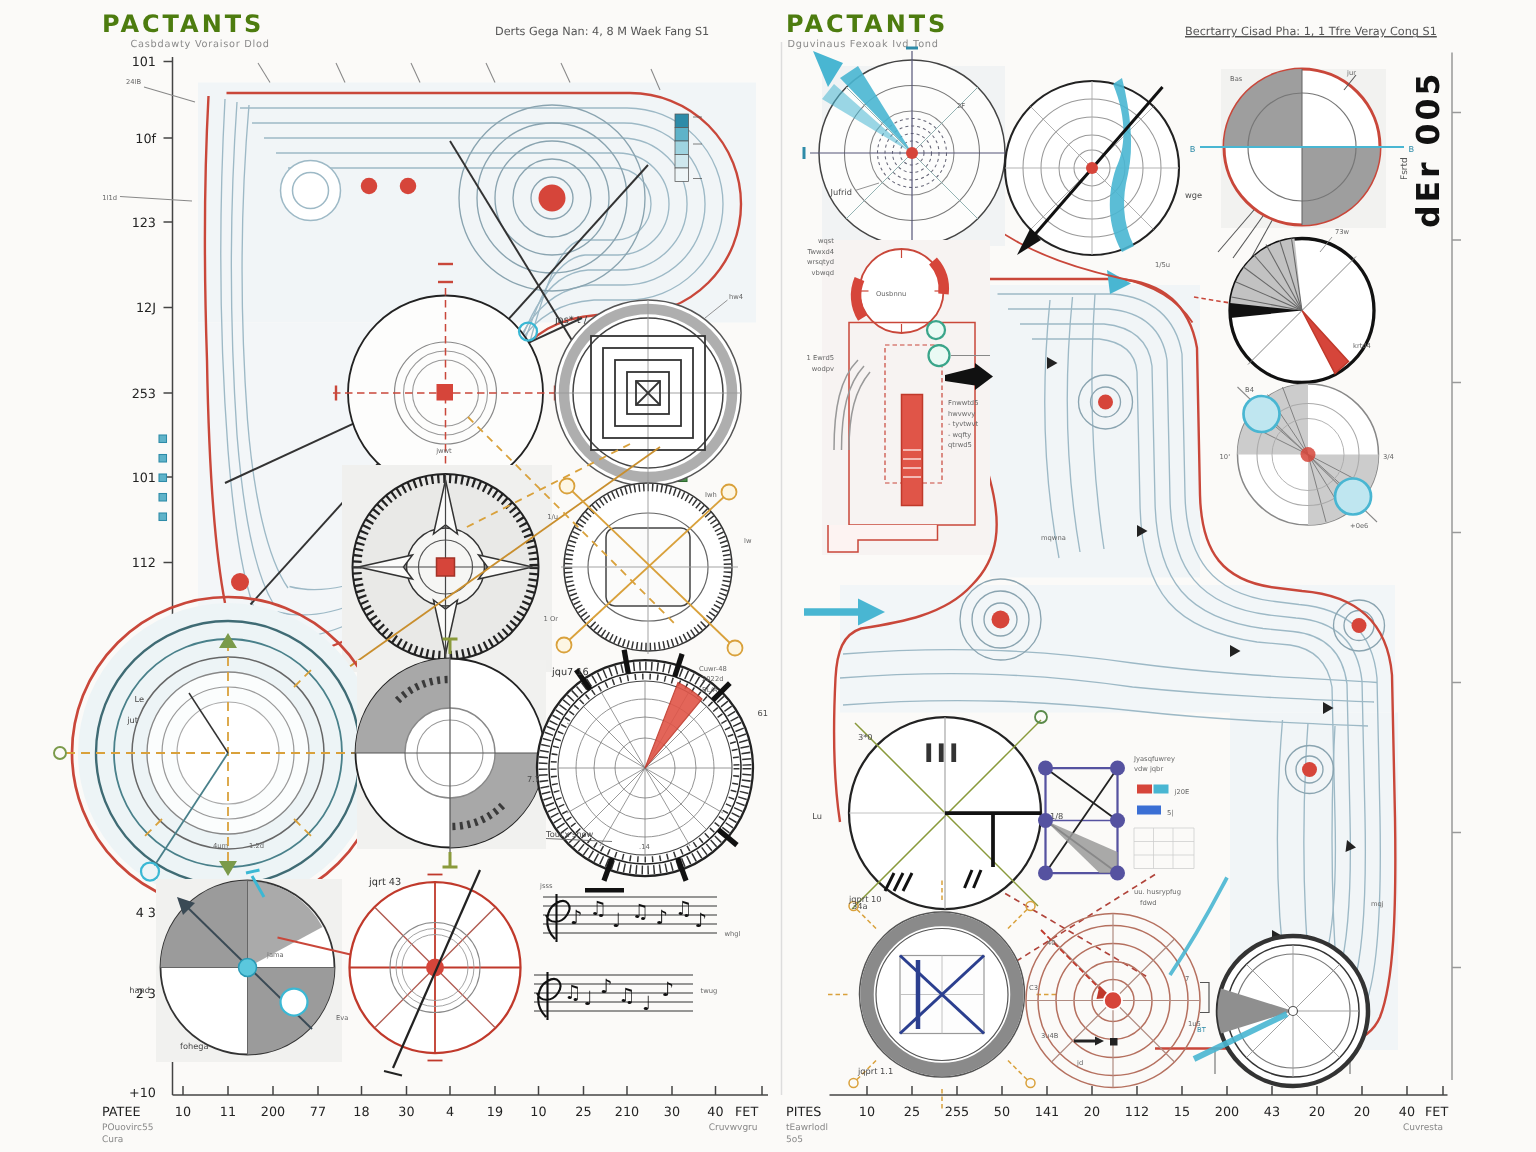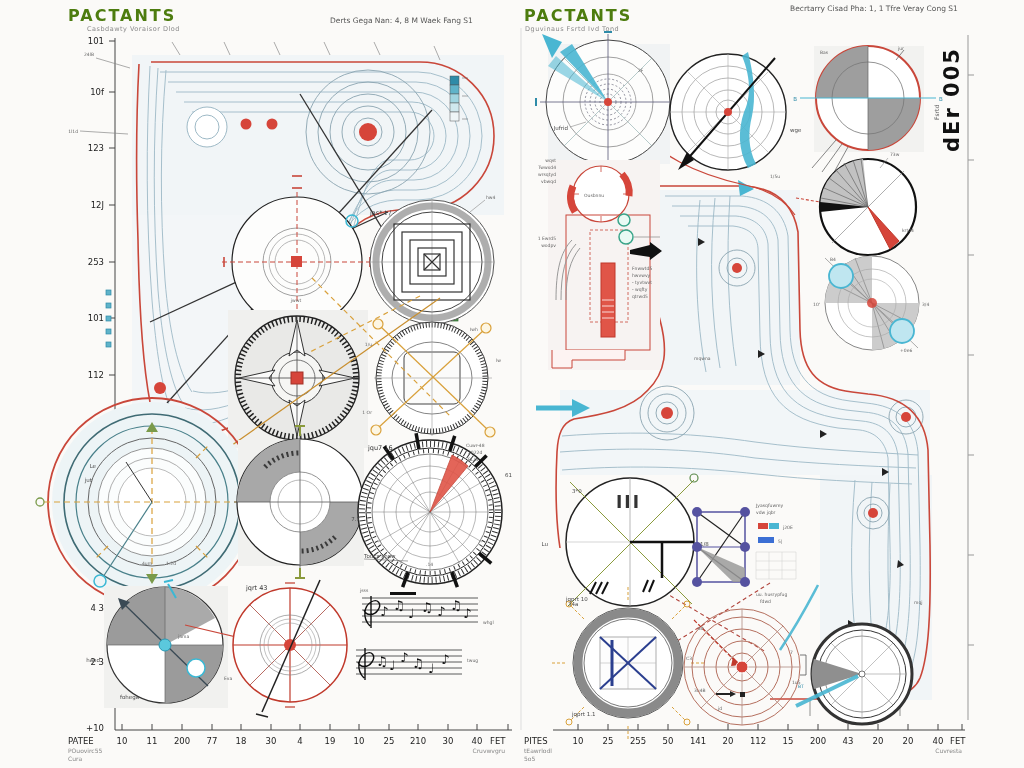--- a/index.html
+++ b/index.html
@@ -24,22 +24,22 @@
 </style>
 </head>
 <body>
 
 <div class="page">
 
   <div class="hdr-title" style="left:68px;top:6px;">PACTANTS</div>
   <div class="hdr-sub" style="left:87px;top:25px;">Casbdawty Voraisor Dlod</div>
   <div class="hdr-right" style="left:330px;top:16px;">Derts Gega Nan: 4, 8 M Waek Fang S1</div>
   <div class="hdr-title" style="left:524px;top:6px;">PACTANTS</div>
-  <div class="hdr-sub" style="left:525px;top:25px;">Dguvinaus Fsrtd Ivd Tond</div>
-  <div class="hdr-right" style="left:790px;top:4px;">Becrtarry Cisad Pha: 1, 1 Tfre Veray Cong S1</div>
+  <div class="hdr-sub" style="left:525px;top:25px;">Dguvinaus Fexoak Ivd Tond</div>
+  <div class="hdr-right" style="left:790px;top:16px;text-decoration:underline;">Becrtarry Cisad Pha: 1, 1 Tfre Veray Cong S1</div>
   <div class="side-big">dEr 005</div>
   <div class="side-small">Fsrtd</div>
 
   <svg width="1024" height="768" viewBox="0 0 1024 768">
 
     <g stroke="#444" stroke-width="1">
       <line x1="115" y1="38" x2="115" y2="730"></line>
         <line x1="115" y1="730" x2="512" y2="730"></line>
       <line x1="109" y1="41" x2="115" y2="41"></line>
         <line x1="109" y1="92" x2="115" y2="92"></line>

